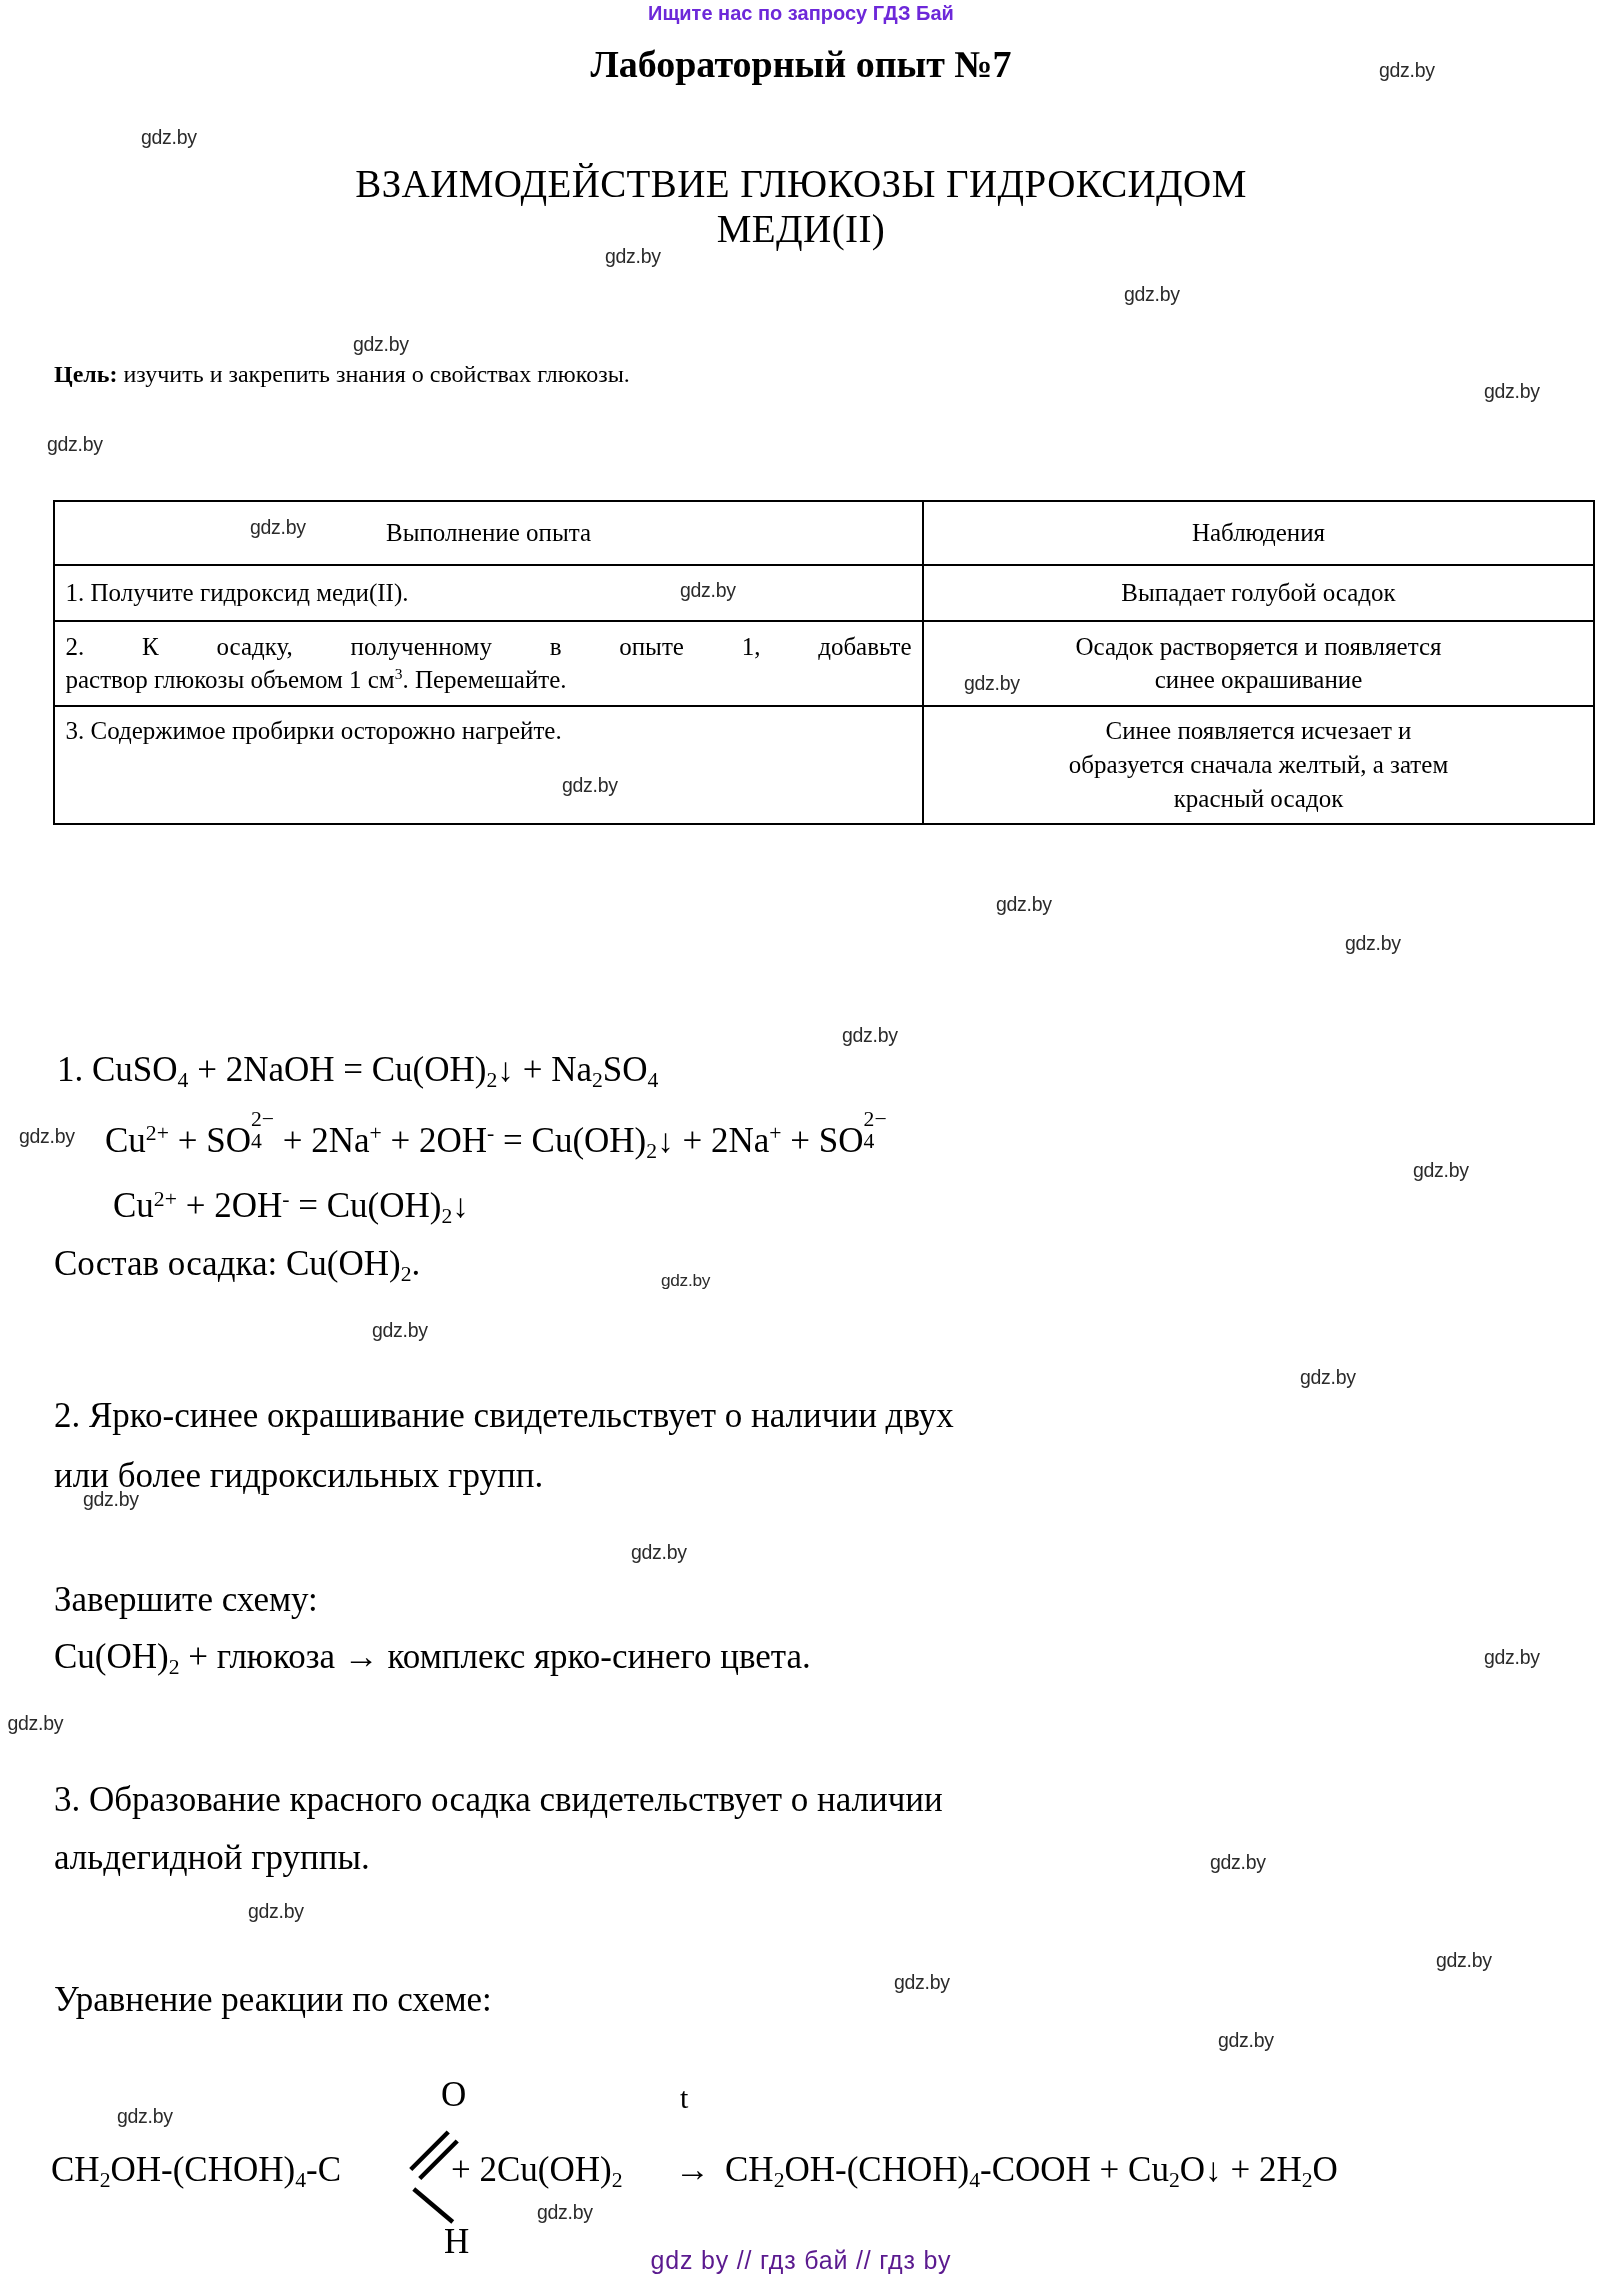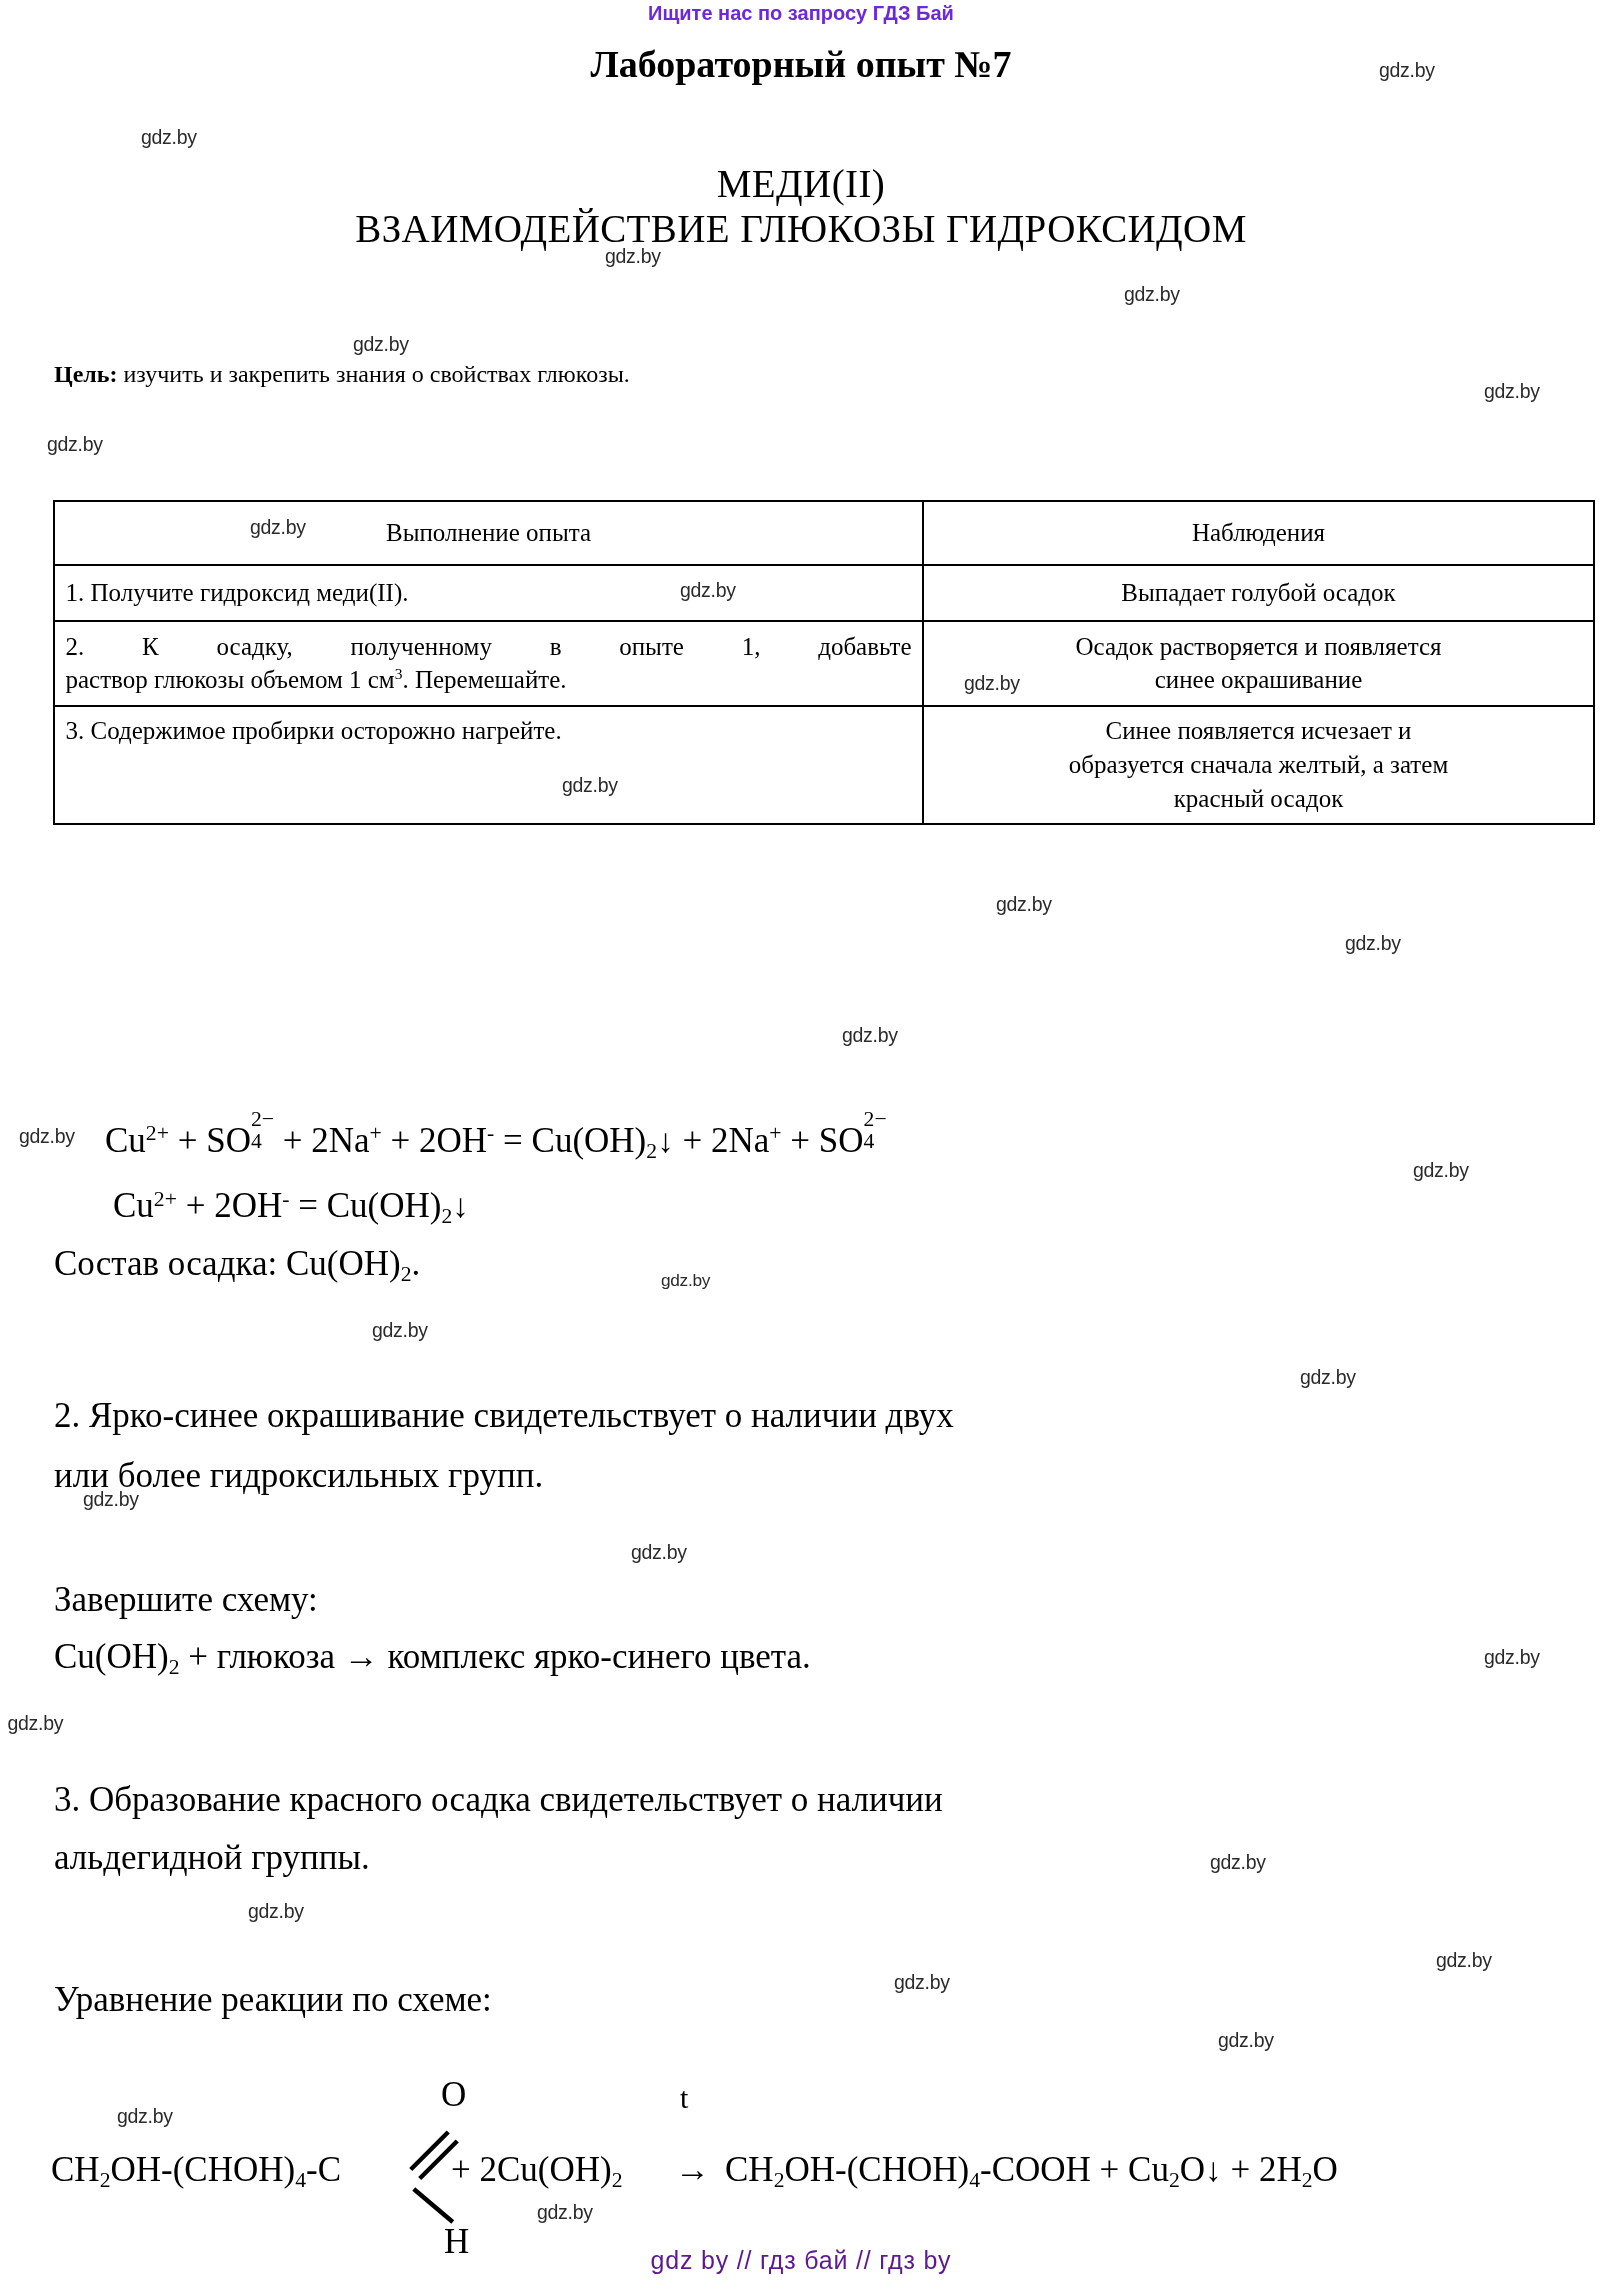--- a/index.html
+++ b/index.html
@@ -161,22 +161,22 @@
 </head>
 <body>
 
 <div id="page">
 
   <div class="top-banner">Ищите нас по запросу ГДЗ Бай</div>
 
   <div class="doc-title">Лабораторный опыт №7</div>
 
   <div class="doc-subtitle">
+    <div>ВЗАИМОДЕЙСТВИЕ ГЛЮКОЗЫ  ГИДРОКСИДОМ</div>
     <div>МЕДИ(II)</div>
-    <div>ВЗАИМОДЕЙСТВИЕ ГЛЮКОЗЫ  ГИДРОКСИДОМ</div>
   </div>
 
   <div class="goal-line">
     <b>Цель:</b><span> изучить и закрепить знания о свойствах глюкозы.</span>
   </div>
 
   <table class="exp-table">
     <tbody>
         <tr class="th-row">
       <td class="col-do">Выполнение опыта</td>
@@ -201,20 +201,24 @@
       <td class="col-obs cell-center">
         <div>Синее появляется исчезает и</div>
         <div>образуется сначала желтый, а затем</div>
         <div>красный осадок</div>
       </td>
     </tr>
   </tbody>
     </table>
 
 
+  <div class="eq" style="top:1050px; left:57px;">
+    <span>1. </span>CuSO<sub>4</sub>
+    + 2NaOH = Cu(OH)<sub>2</sub><span class="arrow-dn">↓</span> + Na<sub>2</sub>SO<sub>4</sub>
+  </div>
 
   <div class="eq" style="top:1115px; left:105px;">
     Cu<sup>2+</sup> + SO<span class="ion"><span class="stack"><span class="up">2−</span><span class="down">4</span></span></span>
     + 2Na<sup>+</sup> + 2OH<sup>-</sup> = Cu(OH)<sub>2</sub><span class="arrow-dn">↓</span>
     + 2Na<sup>+</sup> + SO<span class="ion"><span class="stack"><span class="up">2−</span><span class="down">4</span></span></span>
   </div>
 
   <div class="eq" style="top:1186px; left:113px;">
     Cu<sup>2+</sup> + 2OH<sup>-</sup> = Cu(OH)<sub>2</sub><span class="arrow-dn">↓</span>
   </div>

